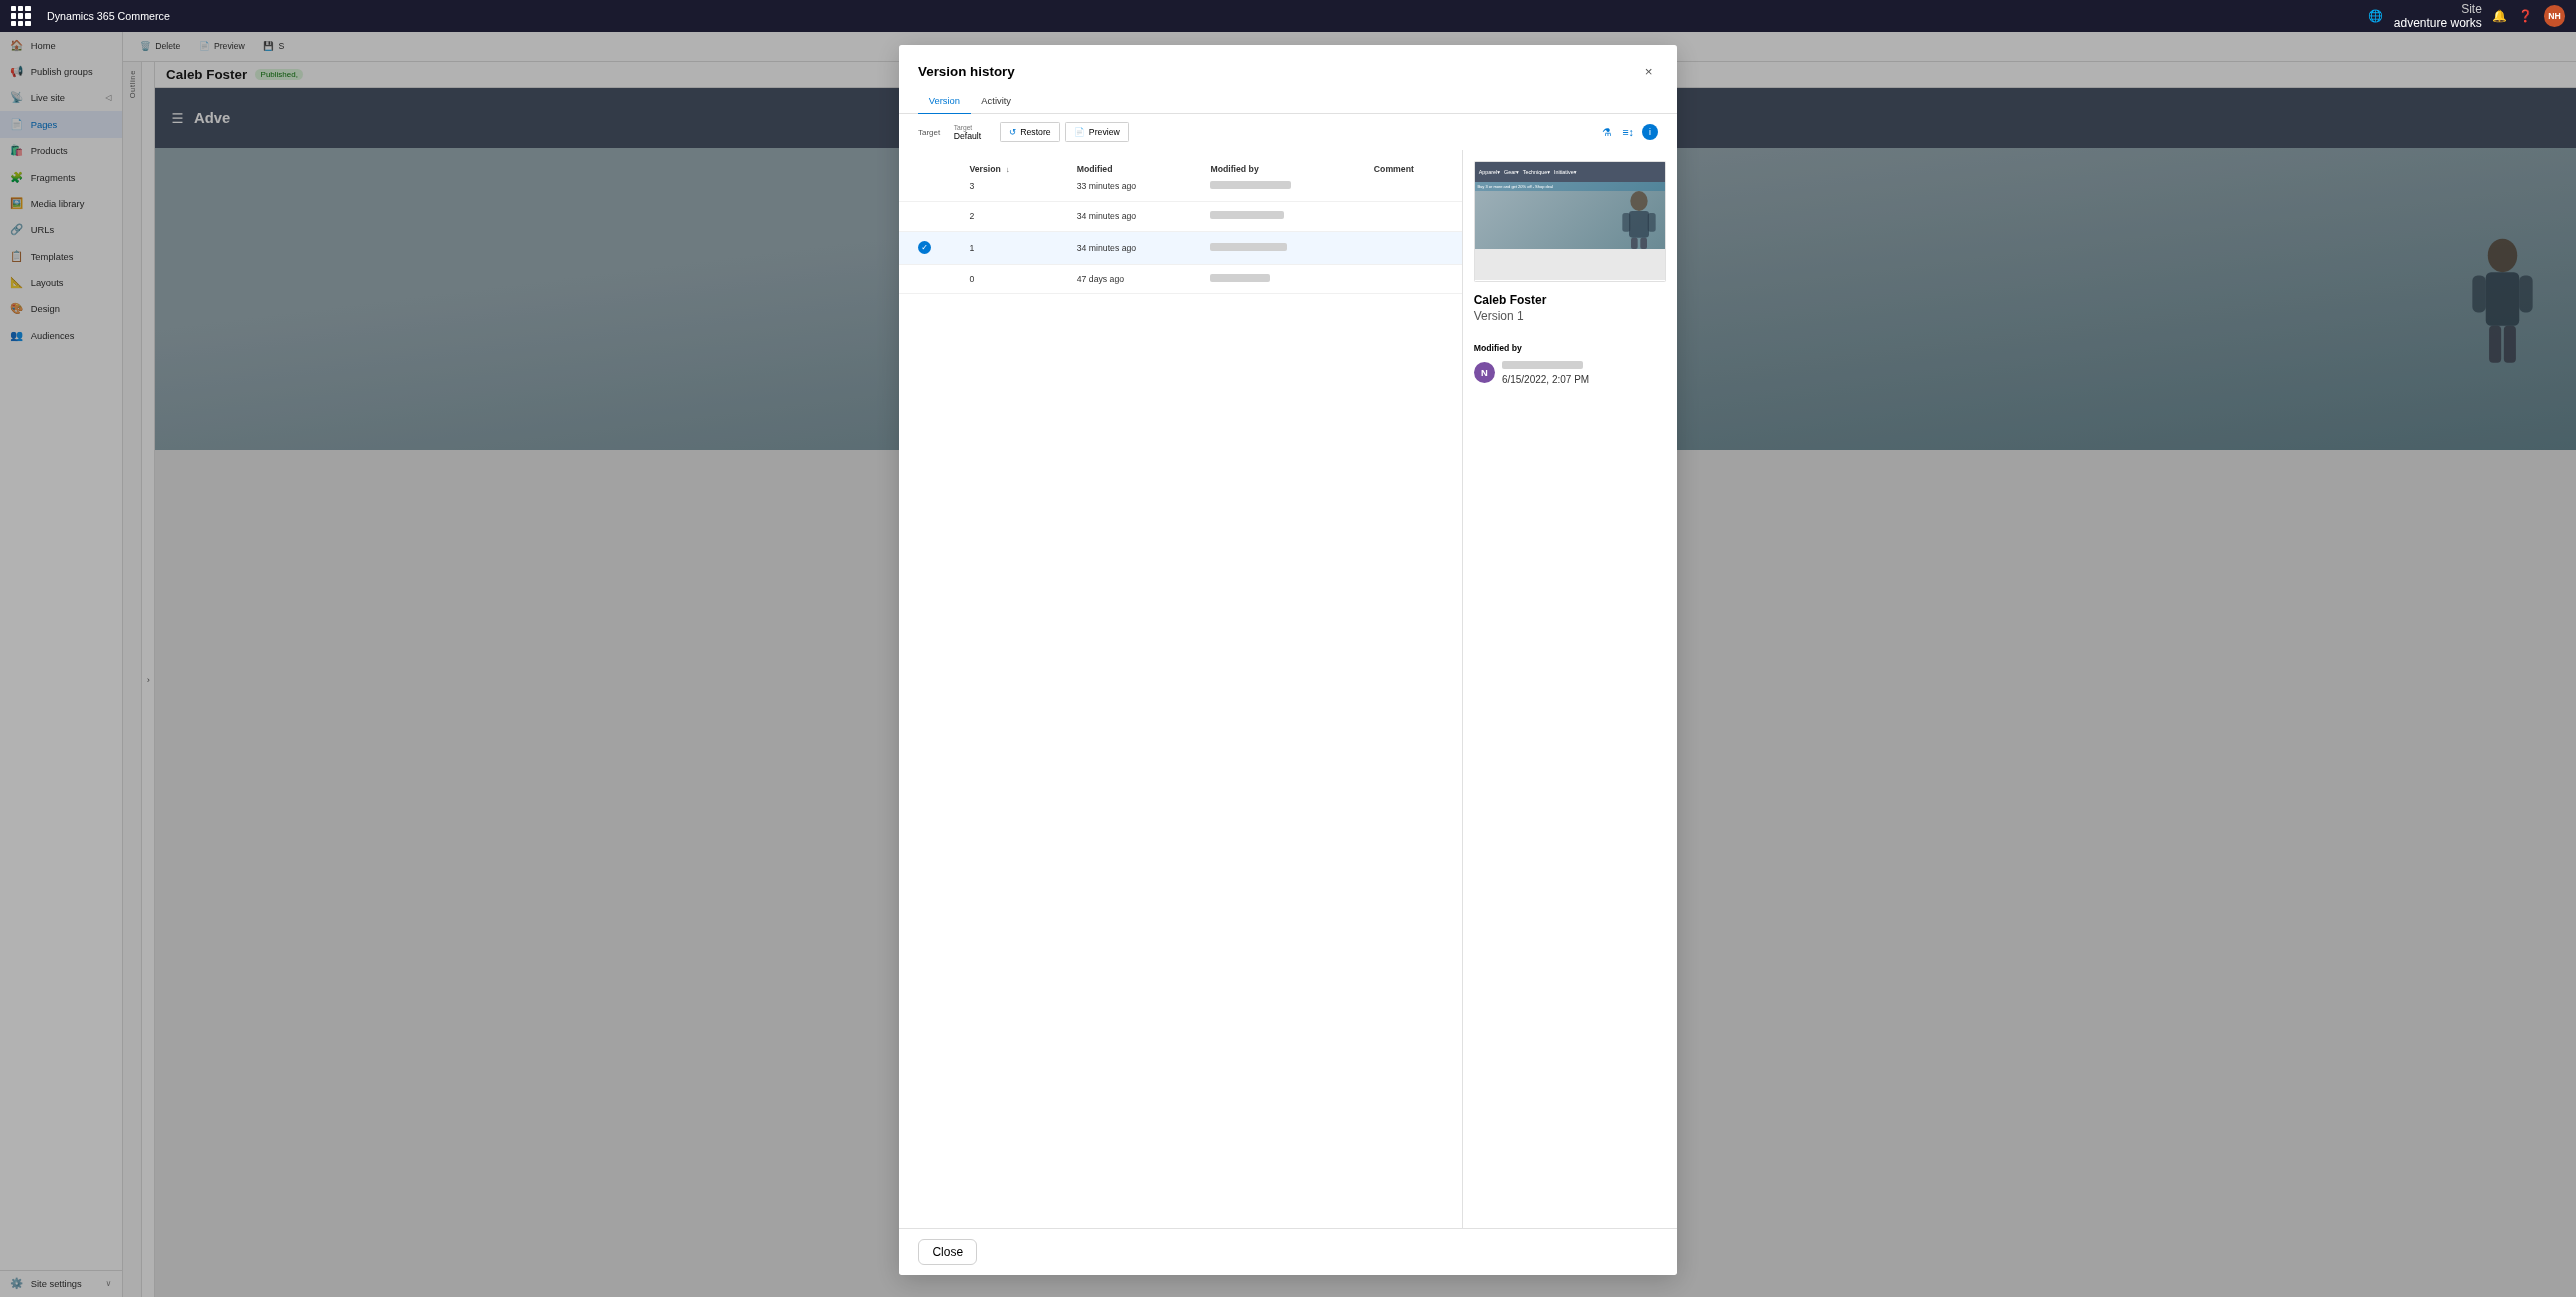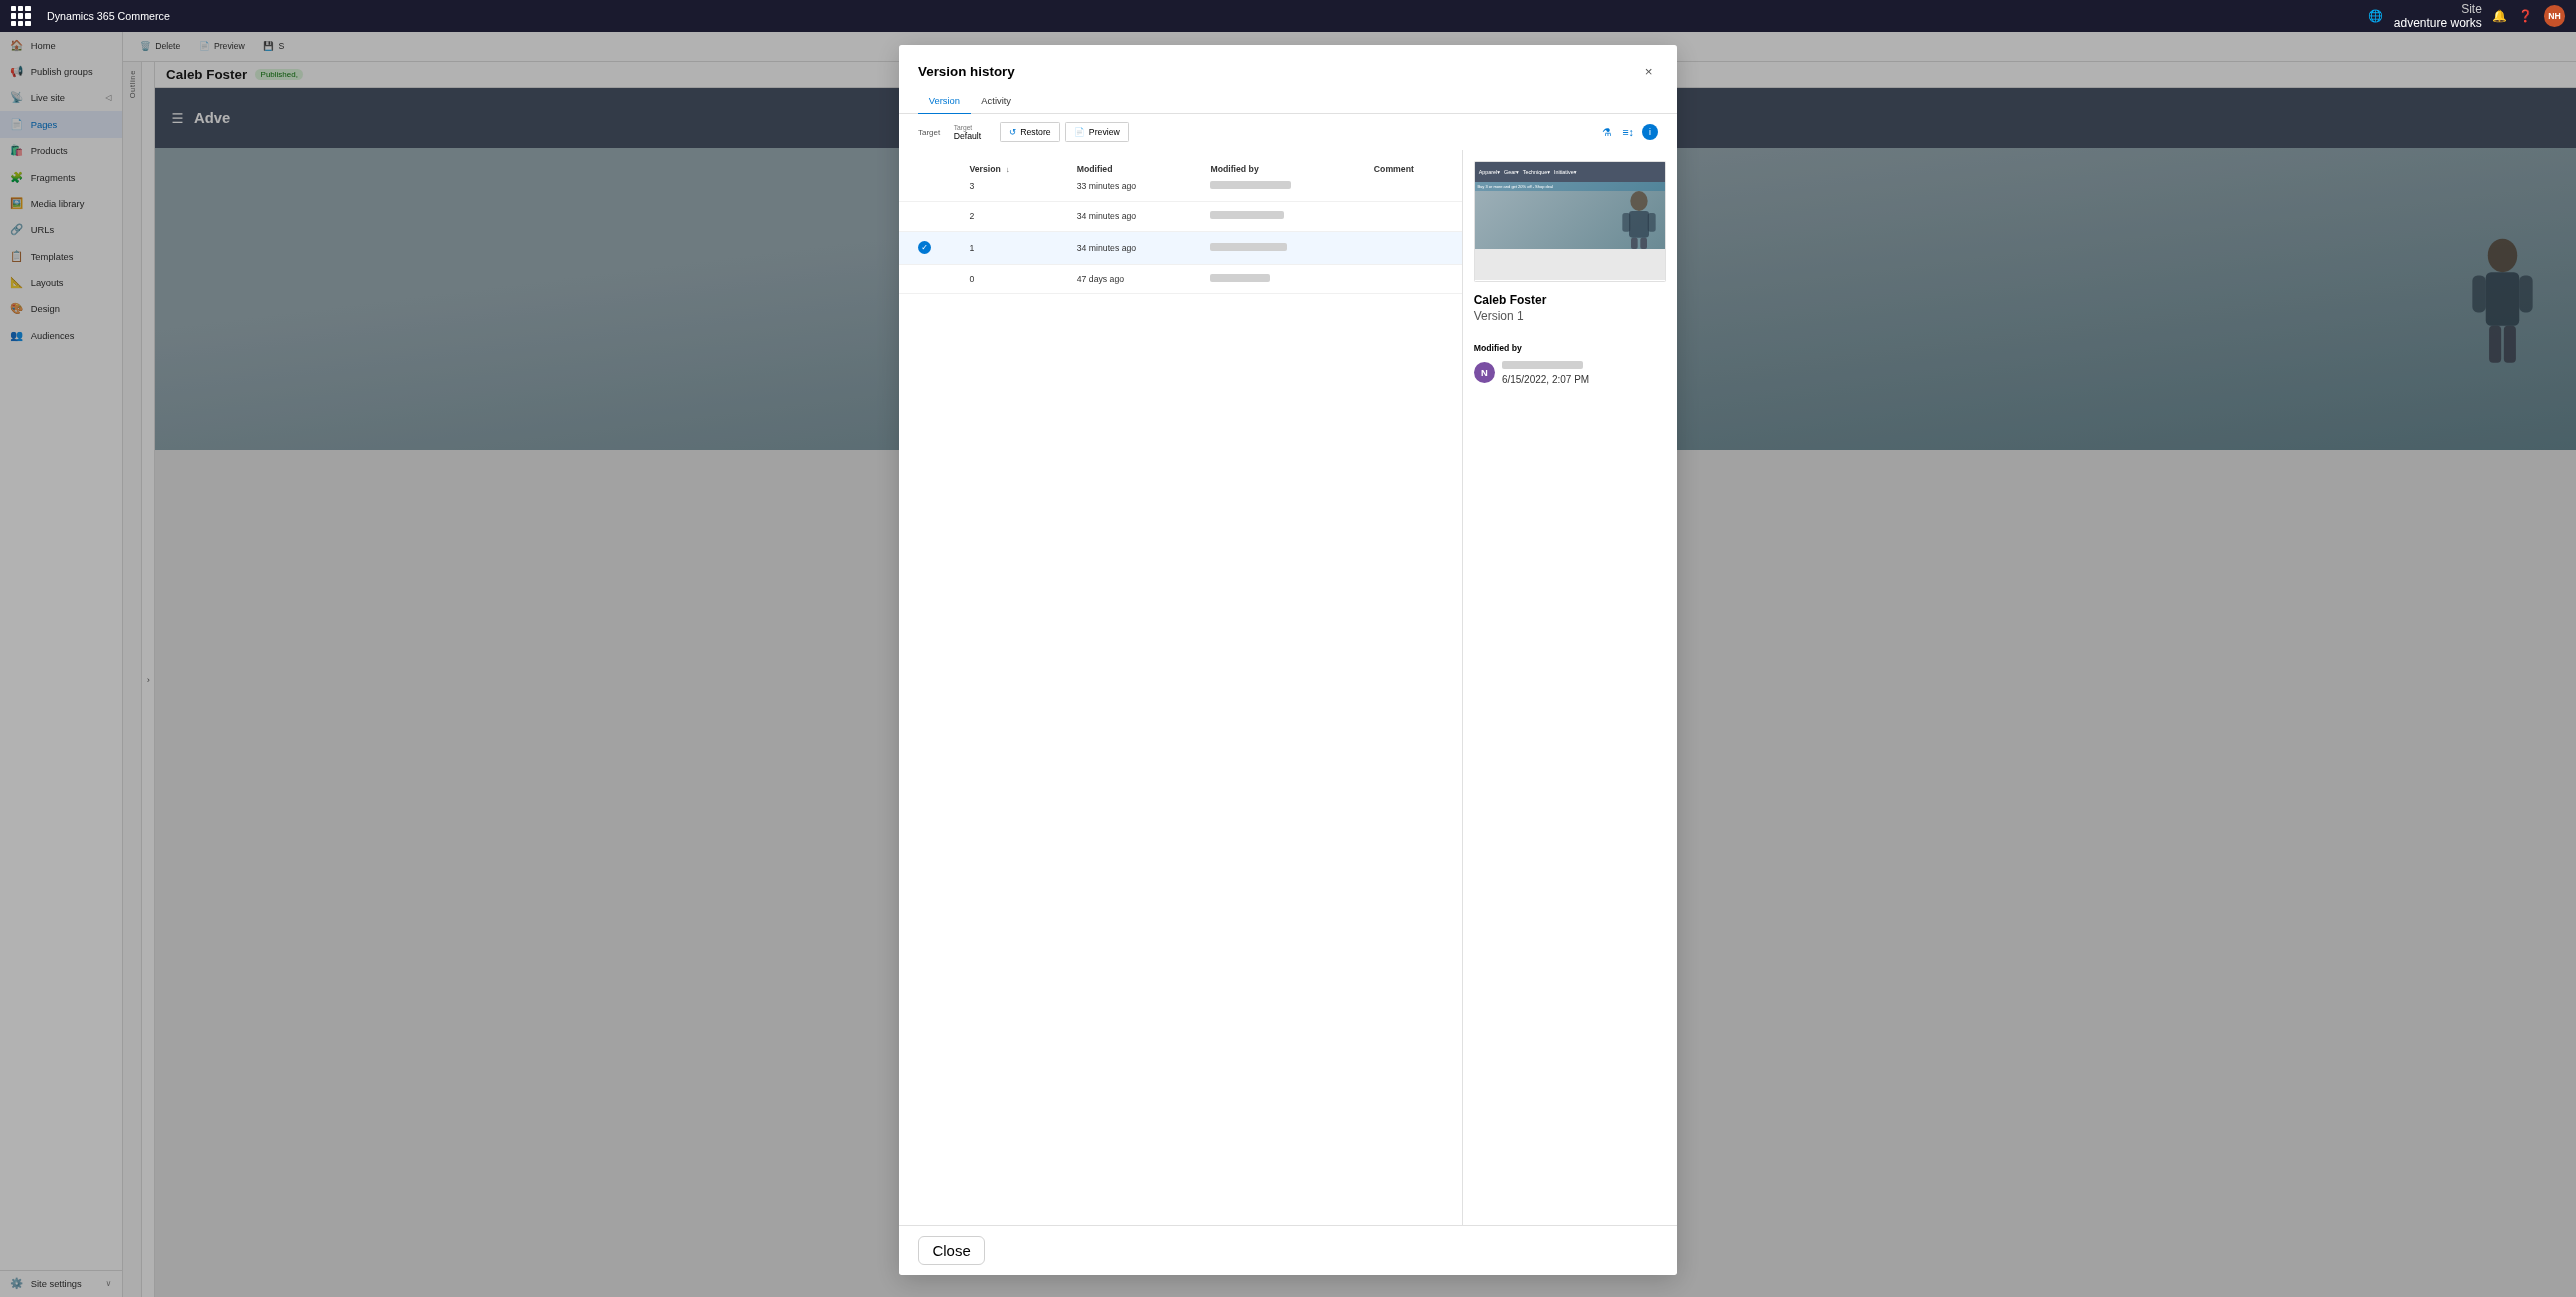--- a/index.html
+++ b/index.html
@@ -358,21 +358,21 @@
       border-top: 0.7px solid #e0e0e0;
       display: flex;
       gap: 5.4px;
     }
     .btn-close {
       padding: 4.7px 13.4px;
       border: 0.7px solid #d0d0d0;
       background: white;
       border-radius: 6px;
       cursor: pointer;
-      font-size: 15px;
+      font-size: 12px;
       text-align: center;
     }
   </style>
 </head>
 <body>
 
 <nav class="topnav">
   <div class="topnav-waffle">
     <span></span>
       <span></span>

